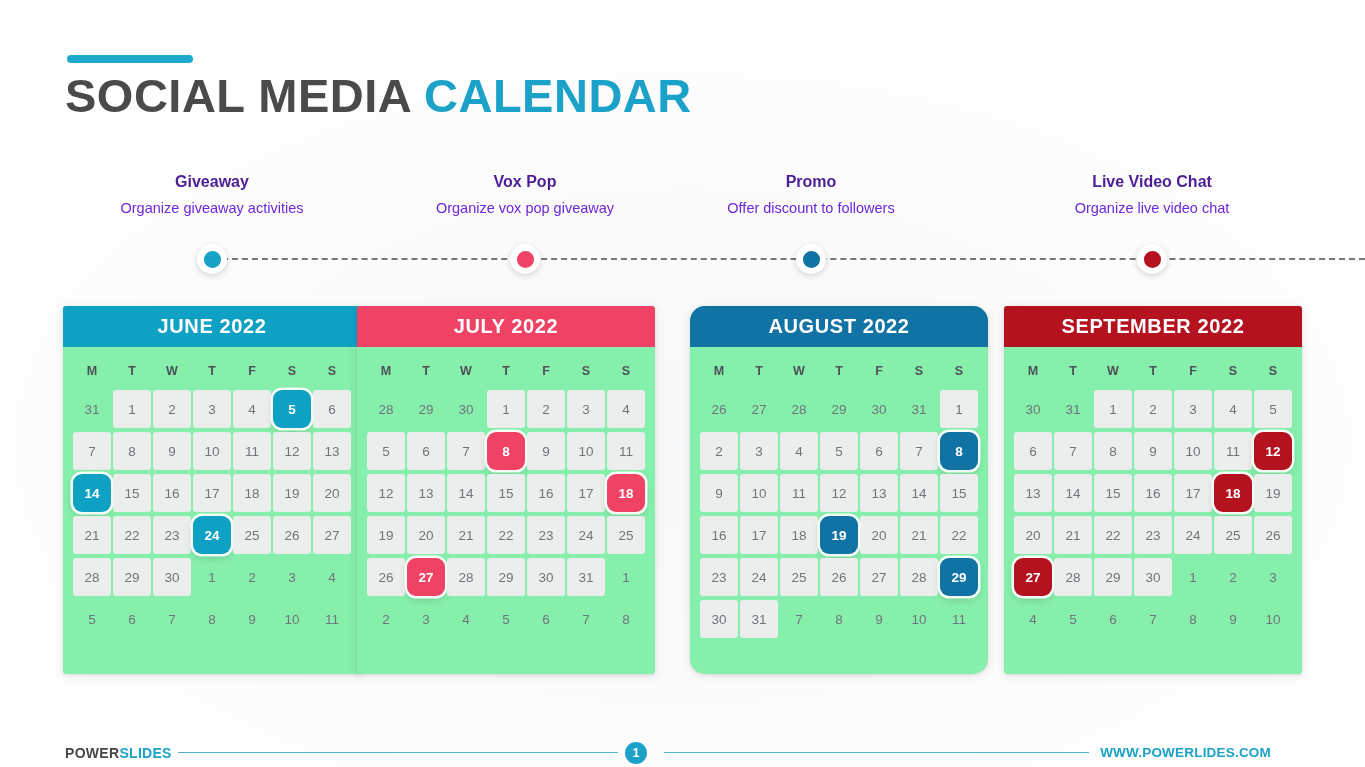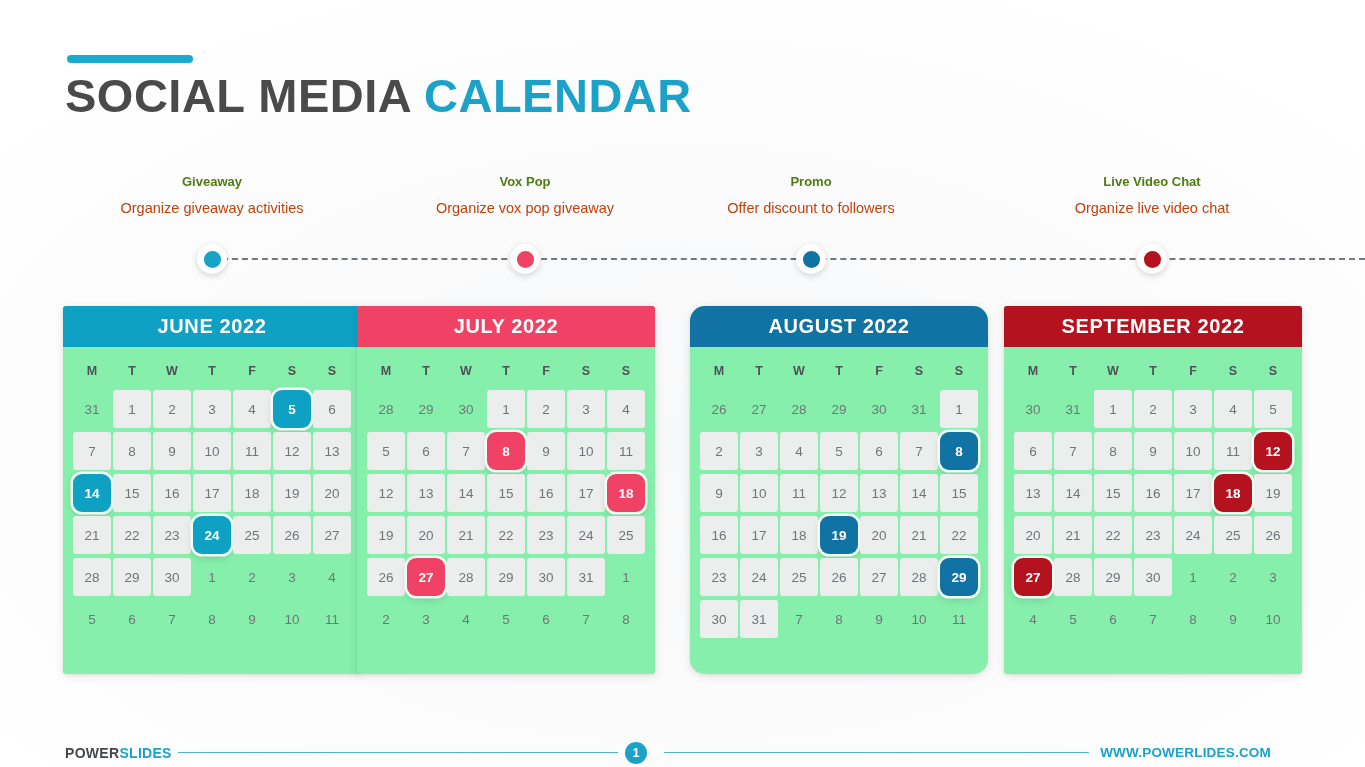--- a/index.html
+++ b/index.html
@@ -49,29 +49,29 @@
   .tl-line {
     position: absolute;
     left: 212px; top: 86px;
     width: 1153px;
     border-top: 2px dashed #5c6268;
     opacity: .85;
   }
 
   .tl-item { position: absolute; top: 0; width: 330px; text-align: center; }
   .tl-title {
-    font-size: 13px;
+    font-size: 16px;
     font-weight: bold;
-    color: #4d7c0f;
+    color: #4c1d95;
     line-height: 20px;
   }
   .tl-sub {
     margin-top: 7px;
     font-size: 14.5px;
-    color: #c2410c;
+    color: #6d28d9;
     line-height: 19px;
     text-align: center;
   }
   .tl-dot-wrap {
     position: absolute;
     top: 72px; left: 50%;
     transform: translateX(-50%);
     width: 30px; height: 30px;
     border-radius: 50%;
     background: #ffffff;

